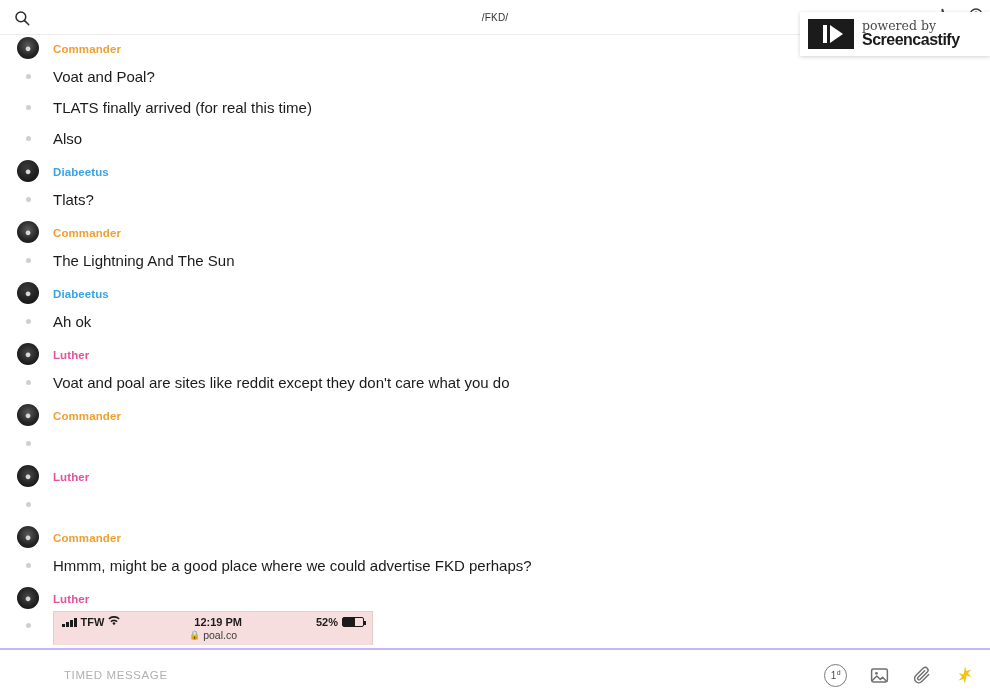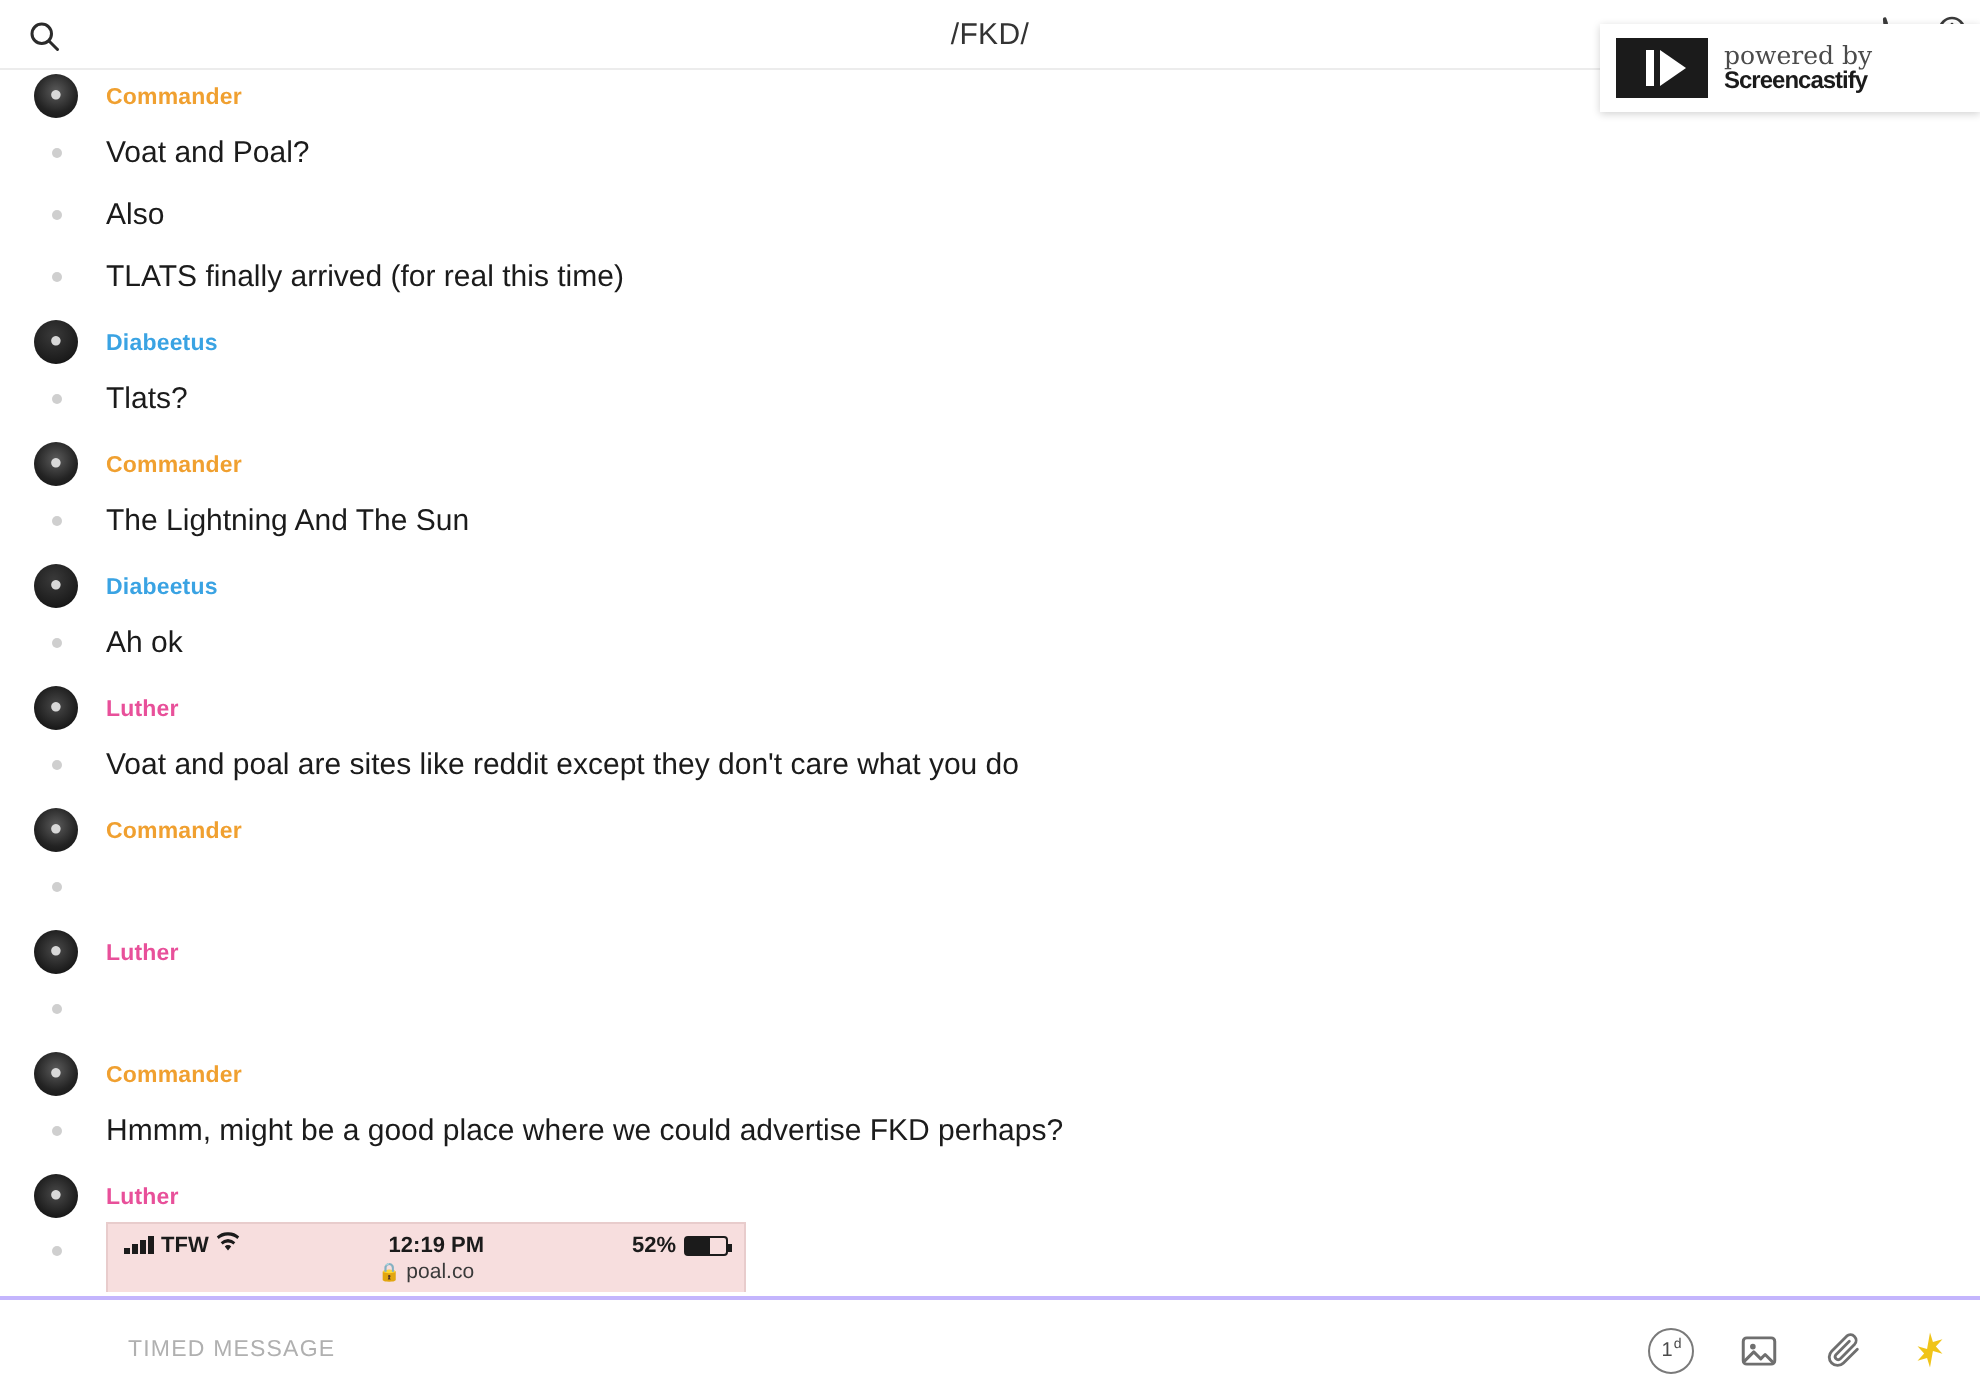--- a/index.html
+++ b/index.html
@@ -40,21 +40,21 @@
     left: 10px;
     top: 6px;
     width: 24px;
     height: 24px;
     display: flex;
     align-items: center;
     justify-content: center;
     cursor: pointer;
   }
   .topbar .title {
-    font-size: 15px;
+    font-size: 10px;
     color: #333;
     letter-spacing: 0.2px;
   }
   .topbar .right-icons {
     position: absolute;
     right: 6px;
     top: 7px;
     display: flex;
     align-items: center;
     gap: 14px;
@@ -103,21 +103,21 @@
   .castify .cast-text {
     line-height: 1.05;
     white-space: nowrap;
   }
   .castify .cast-powered {
     font-size: 12.5px;
     color: #4b4b4b;
     font-family: "DejaVu Serif", serif;
   }
   .castify .cast-name {
-    font-size: 12px;
+    font-size: 16px;
     font-weight: bold;
     color: #1b1b1b;
     letter-spacing: -0.5px;
   }
 
   
   .chat {
     flex: 1 1 auto;
     position: relative;
     overflow: hidden;
@@ -391,27 +391,27 @@
         <div class="line">
           <div class="bullet">
             <i></i>
           </div>
           <div class="text">Voat and Poal?</div>
         </div>
         <div class="line">
           <div class="bullet">
             <i></i>
           </div>
+          <div class="text">TLATS finally arrived (for real this time)</div>
+        </div>
+        <div class="line">
+          <div class="bullet">
+            <i></i>
+          </div>
           <div class="text">Also</div>
-        </div>
-        <div class="line">
-          <div class="bullet">
-            <i></i>
-          </div>
-          <div class="text">TLATS finally arrived (for real this time)</div>
         </div>
       </div>
       <div class="msg-group">
         <div class="msg-header">
           <div class="avatar a-diabeetus">
             <span class="glyph">●</span>
           </div>
           <div class="author c-diabeetus" style="color: rgb(58, 163, 227);">Diabeetus</div>
         </div>
         <div class="line">

